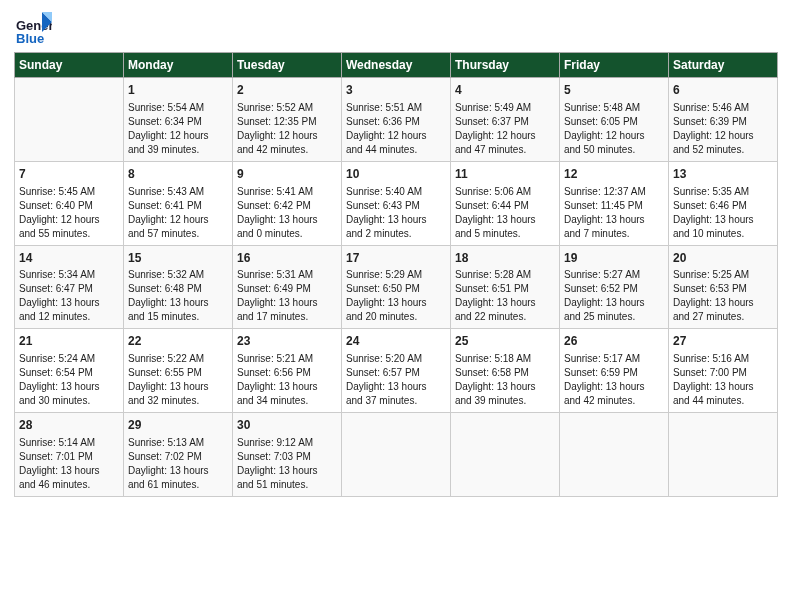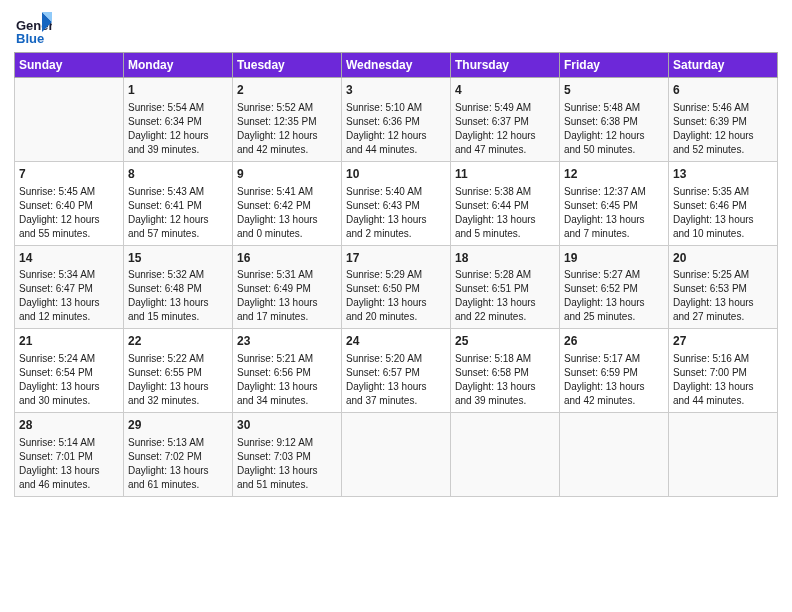--- a/index.html
+++ b/index.html
@@ -38,21 +38,21 @@
       font-size: 14px;
       color: #333;
       text-align: right;
     }
     table {
       width: 100%;
       border-collapse: collapse;
       font-size: 10.5px;
     }
     thead tr {
-      background-color: #6d28d9;
+      background-color: #14532d;
       color: #fff;
     }
     thead th {
       padding: 5px 4px;
       text-align: left;
       font-weight: bold;
       font-size: 12px;
       border: 1px solid #aaa;
     }
     tbody tr {
@@ -134,36 +134,36 @@
           </td>
           <td>
             <span class="day-num">2</span>
             <div>Sunrise: 5:52 AM</div>
             <div>Sunset: 12:35 PM</div>
             <div>Daylight: 12 hours</div>
             <div>and 42 minutes.</div>
           </td>
           <td>
             <span class="day-num">3</span>
-            <div>Sunrise: 5:10 AM</div>
+            <div>Sunrise: 5:51 AM</div>
             <div>Sunset: 6:36 PM</div>
             <div>Daylight: 12 hours</div>
             <div>and 44 minutes.</div>
           </td>
           <td>
             <span class="day-num">4</span>
             <div>Sunrise: 5:49 AM</div>
             <div>Sunset: 6:37 PM</div>
             <div>Daylight: 12 hours</div>
             <div>and 47 minutes.</div>
           </td>
           <td>
             <span class="day-num">5</span>
             <div>Sunrise: 5:48 AM</div>
-            <div>Sunset: 6:38 PM</div>
+            <div>Sunset: 6:05 PM</div>
             <div>Daylight: 12 hours</div>
             <div>and 50 minutes.</div>
           </td>
           <td>
             <span class="day-num">6</span>
             <div>Sunrise: 5:46 AM</div>
             <div>Sunset: 6:39 PM</div>
             <div>Daylight: 12 hours</div>
             <div>and 52 minutes.</div>
           </td>
@@ -192,29 +192,29 @@
           </td>
           <td>
             <span class="day-num">10</span>
             <div>Sunrise: 5:40 AM</div>
             <div>Sunset: 6:43 PM</div>
             <div>Daylight: 13 hours</div>
             <div>and 2 minutes.</div>
           </td>
           <td>
             <span class="day-num">11</span>
-            <div>Sunrise: 5:38 AM</div>
+            <div>Sunrise: 5:06 AM</div>
             <div>Sunset: 6:44 PM</div>
             <div>Daylight: 13 hours</div>
             <div>and 5 minutes.</div>
           </td>
           <td>
             <span class="day-num">12</span>
             <div>Sunrise: 12:37 AM</div>
-            <div>Sunset: 6:45 PM</div>
+            <div>Sunset: 11:45 PM</div>
             <div>Daylight: 13 hours</div>
             <div>and 7 minutes.</div>
           </td>
           <td>
             <span class="day-num">13</span>
             <div>Sunrise: 5:35 AM</div>
             <div>Sunset: 6:46 PM</div>
             <div>Daylight: 13 hours</div>
             <div>and 10 minutes.</div>
           </td>

